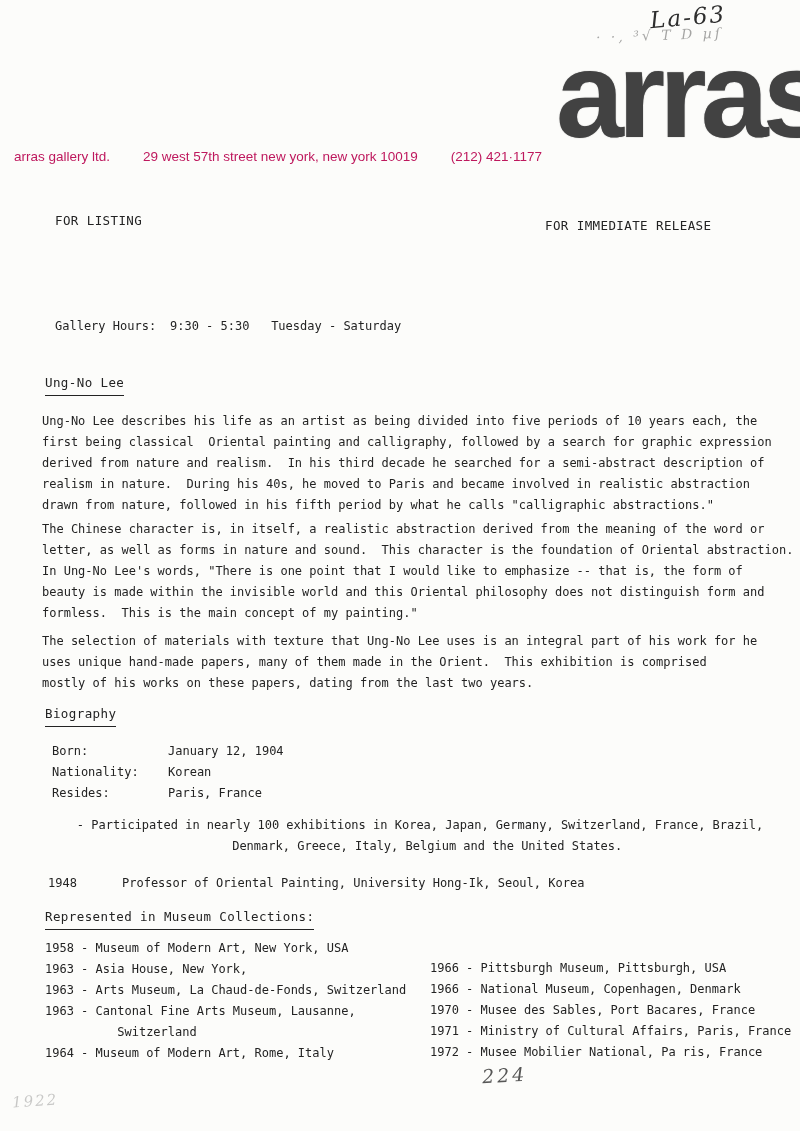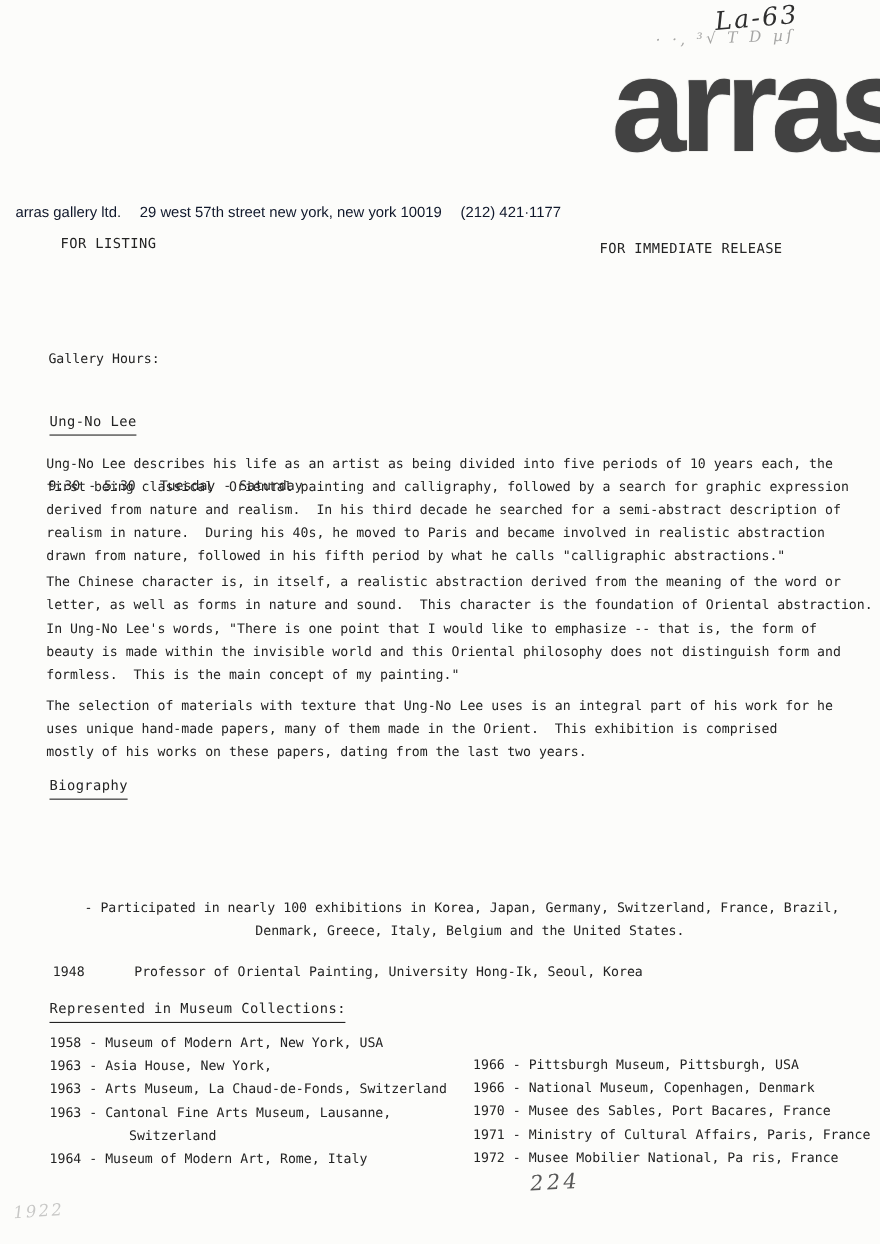--- a/index.html
+++ b/index.html
@@ -32,22 +32,22 @@
   }
   .underlined{
     display:inline-block;
     border-bottom:1.6px solid var(--ink);
     padding-bottom:2px;
   }
   
   .letterhead{
     top:149px;left:14px;width:620px;
     font-family:"Liberation Sans", sans-serif;
-    font-size:13.5px;color:#0f172a;
-    display:flex;gap:17px;white-space:nowrap;margin-top:36px;
+    font-size:13.5px;color:#be185d;
+    display:flex;gap:33px;white-space:nowrap;
   }
   .logo{
     top:34px;left:556px;
     font-family:"Liberation Sans", sans-serif;
     font-weight:bold;
     font-size:122px;line-height:1;
     letter-spacing:-6px;
     color:var(--logo);
     text-shadow:0 0 1px rgba(60,60,60,.6);
   }
@@ -80,21 +80,21 @@
   <div class="abs letterhead">
     <span>arras gallery ltd.</span>
     <span>29 west 57th street new york, new york 10019</span>
     <span>(212) 421·1177</span>
   </div>
 
   <div class="abs tw tw-head" style="top:210px;left:55px;">FOR LISTING</div>
   <div class="abs tw tw-head" style="top:215px;left:545px;">FOR IMMEDIATE RELEASE</div>
 
 
-  <div class="abs row" style="top:316px;left:44px;width:700px;flex-direction:column;">
+  <div class="abs row" style="top:316px;left:55px;width:700px;">
     <div class="tw lbl" style="flex-basis:115px;">Gallery Hours:</div>
     <div class="tw">9:30 - 5:30   Tuesday - Saturday</div>
   </div>
 
   <div class="abs" style="top:372px;left:45px;">
     <span class="tw tw-head underlined">Ung-No Lee</span>
   </div>
 
   <div class="abs tw" style="top:411px;left:42px;width:756px;">Ung-No Lee describes his life as an artist as being divided into five periods of 10 years each, the
 first being classical  Oriental painting and calligraphy, followed by a search for graphic expression
@@ -109,20 +109,34 @@
   <div class="abs tw" style="top:519px;left:42px;width:756px;">The Chinese character is, in itself, a realistic abstraction derived from the meaning of the word or
 letter, as well as forms in nature and sound.  This character is the foundation of Oriental abstraction.
 In Ung-No Lee's words, "There is one point that I would like to emphasize -- that is, the form of
 beauty is made within the invisible world and this Oriental philosophy does not distinguish form and
 formless.  This is the main concept of my painting."</div>
 
   <div class="abs" style="top:703px;left:45px;">
     <span class="tw tw-head underlined">Biography</span>
   </div>
 
+  <div class="abs" style="top:741px;left:52px;width:700px;">
+    <div class="row biorow">
+      <div class="tw lbl">Born:</div>
+      <div class="tw">January 12, 1904</div>
+    </div>
+    <div class="row biorow">
+      <div class="tw lbl">Nationality:</div>
+      <div class="tw">Korean</div>
+    </div>
+    <div class="row biorow">
+      <div class="tw lbl">Resides:</div>
+      <div class="tw">Paris, France</div>
+    </div>
+  </div>
 
   <div class="abs tw" style="top:815px;left:45px;width:750px;text-align:center;">- Participated in nearly 100 exhibitions in Korea, Japan, Germany, Switzerland, France, Brazil,
   Denmark, Greece, Italy, Belgium and the United States.</div>
 
   <div class="abs row posrow" style="top:873px;left:48px;width:720px;">
     <div class="tw lbl">1948</div>
     <div class="tw">Professor of Oriental Painting, University Hong-Ik, Seoul, Korea</div>
   </div>
 
   <div class="abs" style="top:906px;left:45px;">

